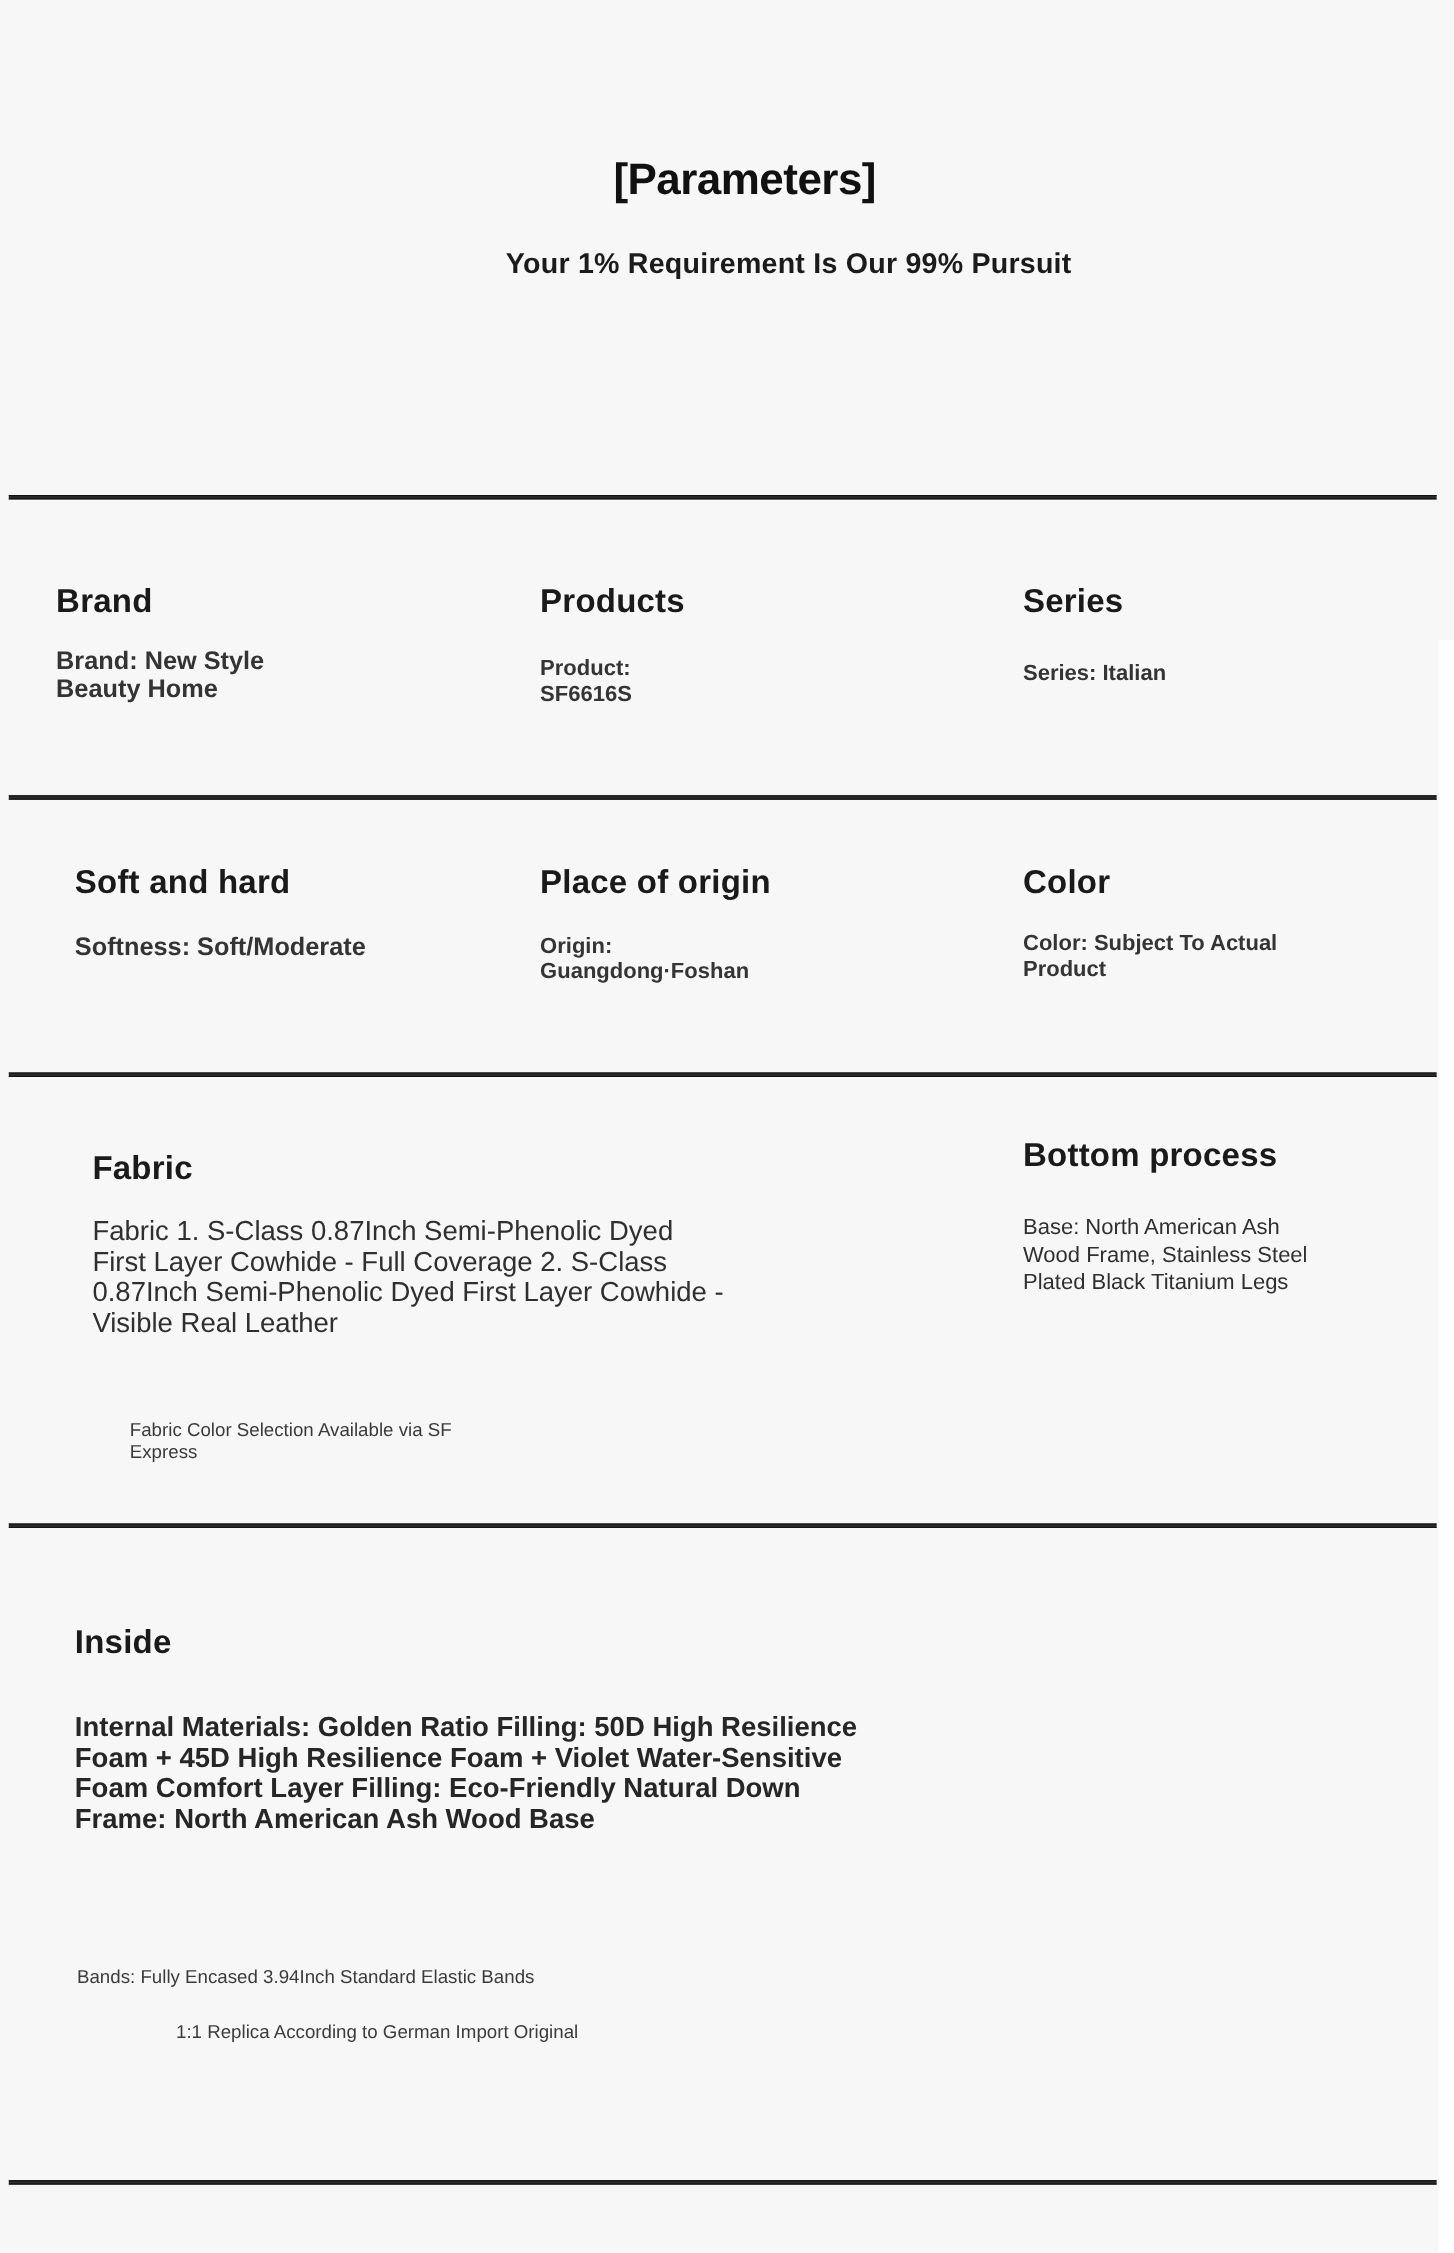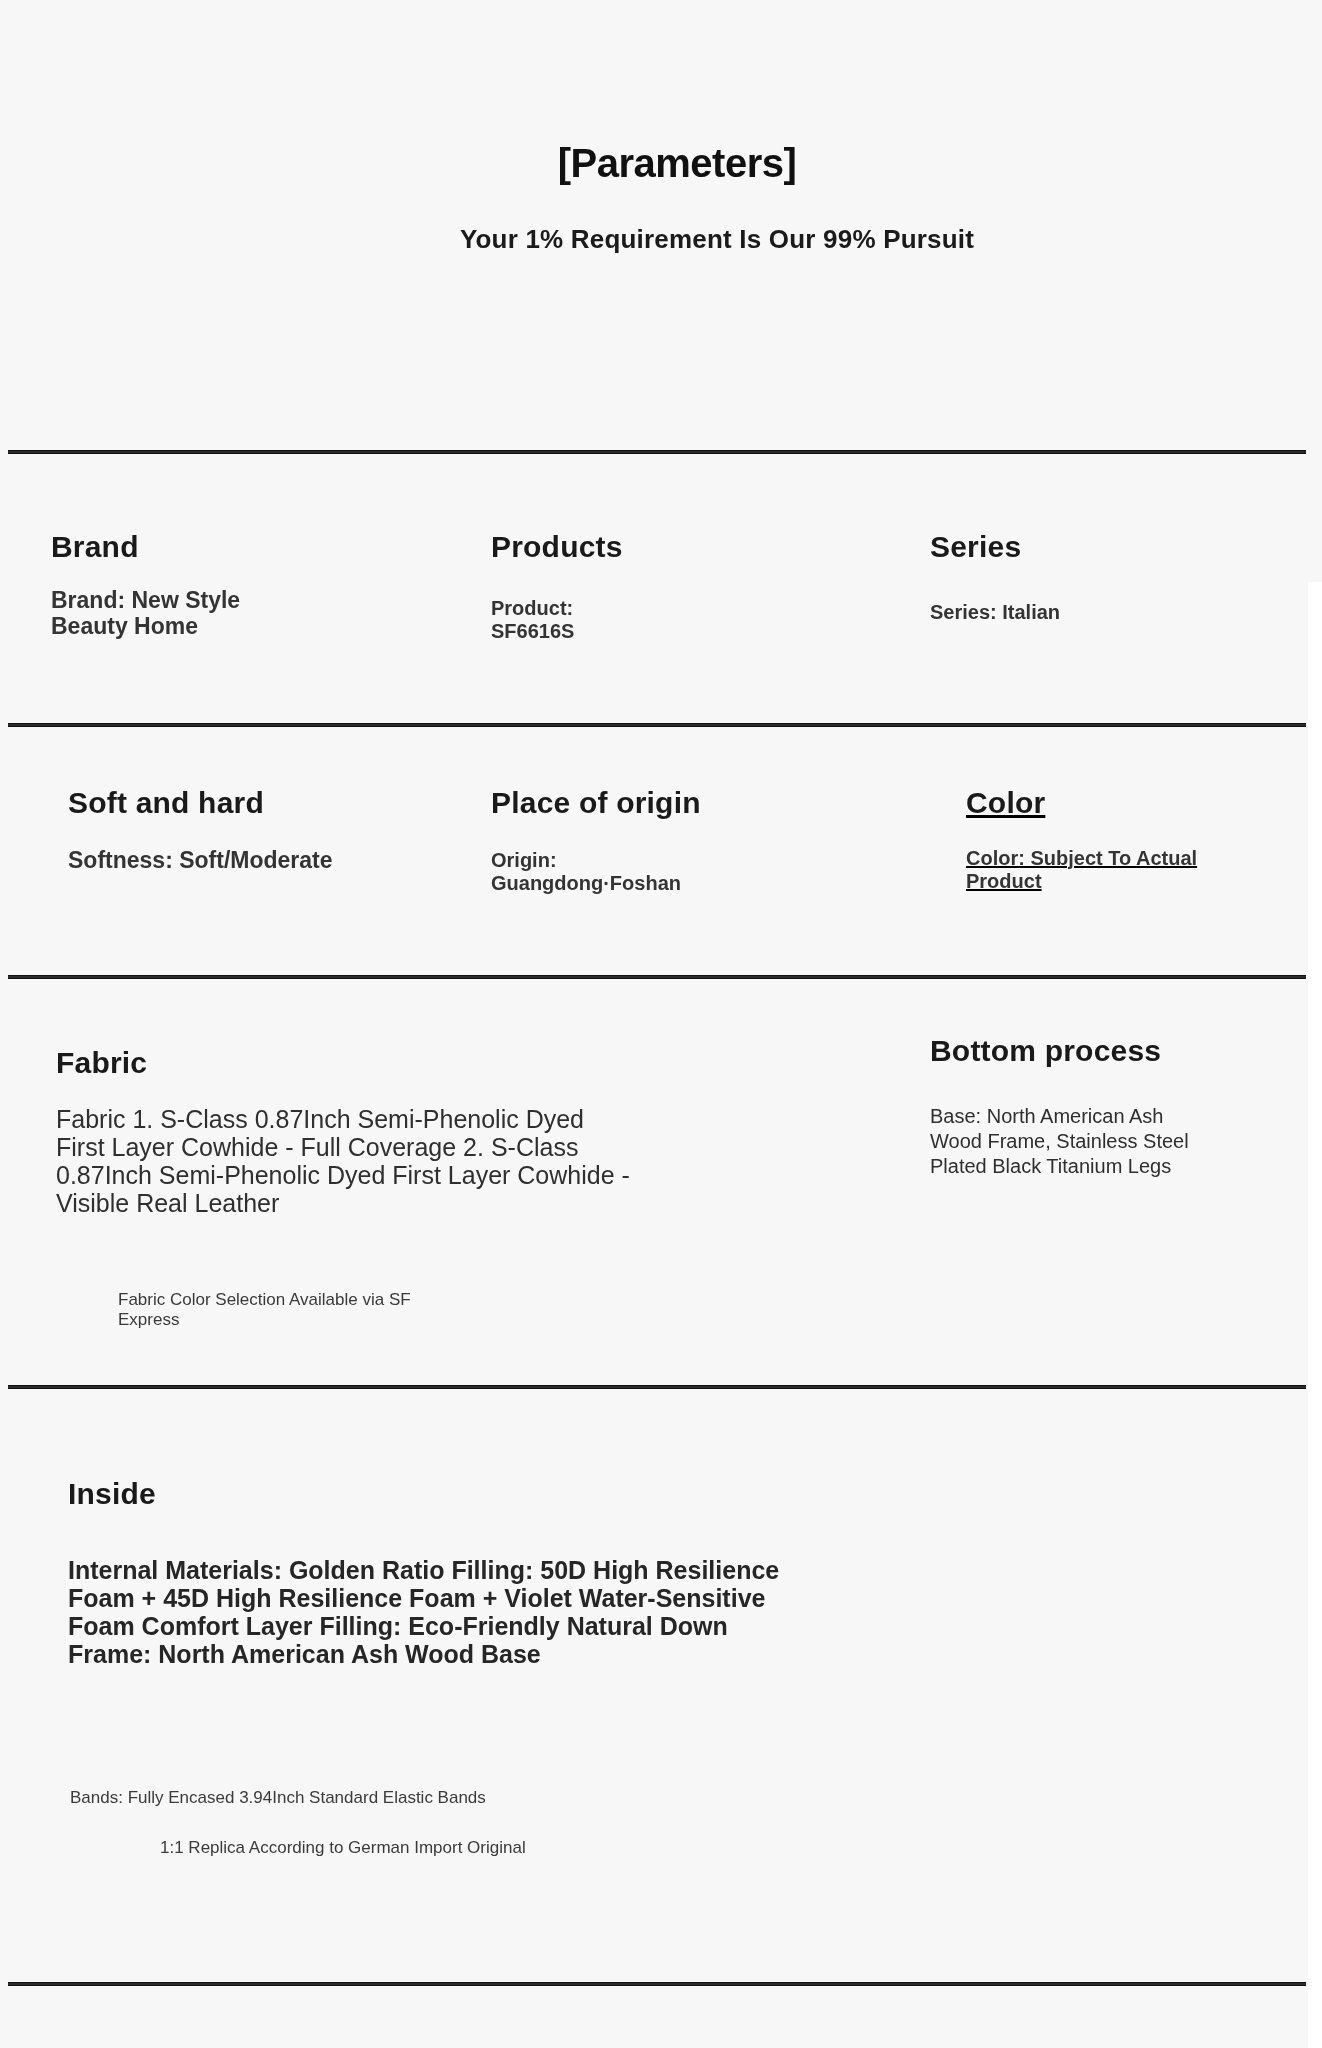--- a/index.html
+++ b/index.html
@@ -192,32 +192,32 @@
     <div class="col" style="left:68px; top:787px;">
       <div class="head">Soft and hard</div>
       <div class="val val-lg" style="margin-top:28px; width:280px;">Softness: Soft/Moderate</div>
     </div>
 
     <div class="col" style="left:491px; top:787px;">
       <div class="head">Place of origin</div>
       <div class="val val-md" style="margin-top:30px; width:240px;">Origin: Guangdong·Foshan</div>
     </div>
 
-    <div class="col" style="left:966px; top:787px;text-decoration:underline;">
+    <div class="col" style="left:930px; top:787px;">
       <div class="head">Color</div>
       <div class="val val-md" style="margin-top:28px; width:310px;">Color: Subject To Actual Product</div>
     </div>
 
   </div>
 
   <div class="divider" style="top:975px;"></div>
 
   <div class="section" style="top:0;">
 
-    <div class="col" style="left:56px; top:1047px;">
+    <div class="col" style="left:84px; top:1047px;">
       <div class="head">Fabric</div>
       <div class="fabric-body" style="margin-top:26px;">Fabric 1. S-Class 0.87Inch Semi-Phenolic Dyed First Layer Cowhide - Full Coverage 2. S-Class 0.87Inch Semi-Phenolic Dyed First Layer Cowhide - Visible Real Leather</div>
     </div>
 
     <div class="col" style="left:118px; top:1290px;">
       <div class="fabric-note">Fabric Color Selection Available via SF Express</div>
     </div>
 
     <div class="col" style="left:930px; top:1035px;">
       <div class="head">Bottom process</div>

